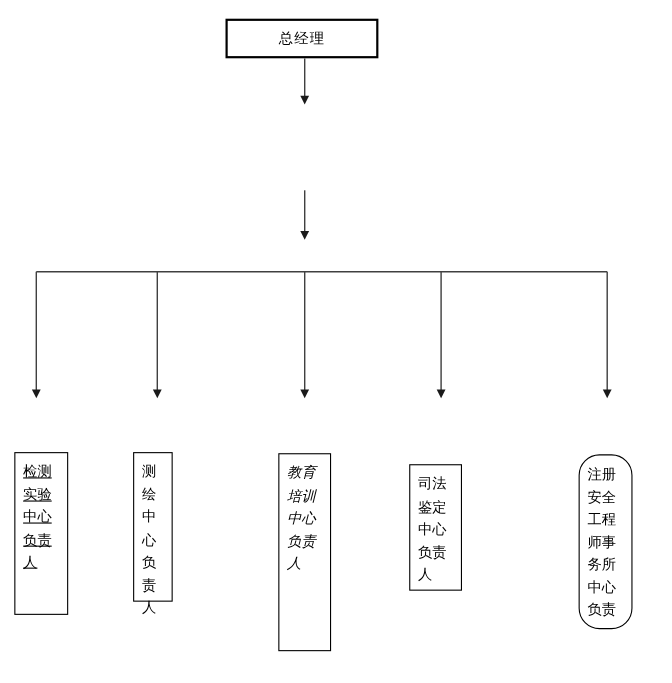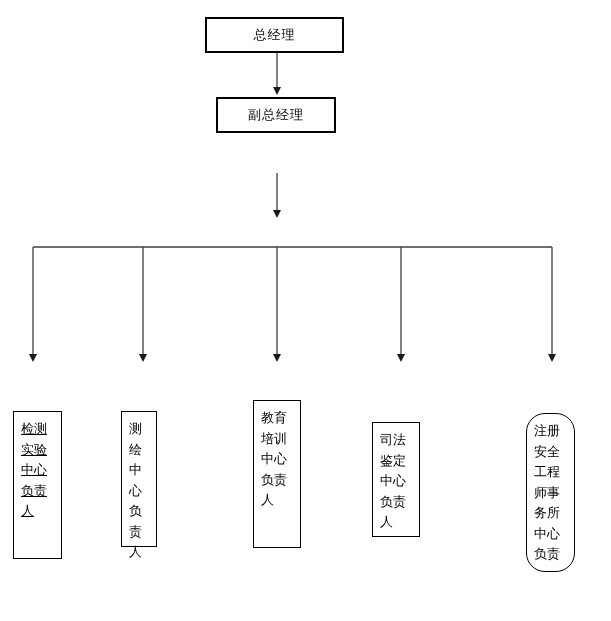--- a/index.html
+++ b/index.html
@@ -34,21 +34,21 @@
     padding: 7px 2px 0 7px;
     line-height: 20.5px;
     white-space: pre-line;
     text-align: left;
   }
   
   .n-gm   { left: 205px; top: 17px;  width: 139px; height: 36px; }
   .n-dgm  { left: 216px; top: 97px;  width: 120px; height: 36px; }
   .n-d1   { left: 13px;  top: 411px; width: 49px;  height: 148px; text-decoration: underline; }
   .n-d2   { left: 121px; top: 411px; width: 36px;  height: 136px; }
-  .n-d3   { left: 253px; top: 400px; width: 48px;  height: 148px; }
+  .n-d3   { left: 253px; top: 412px; width: 48px;  height: 180px; font-style: italic; }
   .n-d4   { left: 372px; top: 422px; width: 48px;  height: 115px; }
   .n-d5   { left: 526px; top: 413px; width: 49px;  height: 159px; border-radius: 19px; }
 </style>
 </head>
 <body>
 
 <div class="canvas">
 
   <svg class="connectors" viewBox="0 0 611 621" xmlns="http://www.w3.org/2000/svg">
     <g>
@@ -77,21 +77,20 @@
       <polygon class="chead" points="397,354 405,354 401,362"></polygon>
     </g>
     <g>
       <line class="cline" x1="552" y1="247" x2="552" y2="355"></line>
       <polygon class="chead" points="548,354 556,354 552,362"></polygon>
     </g>
   </svg>
 
   <div class="node exec n-gm">总经理</div>
 
-  <div class="node exec n-dgm">副总经理</div>
 
   <div class="node dept n-d1">检测
 实验
 中心
 负责
 人</div>
 
   <div class="node dept n-d2">测绘
 中心
 负责

